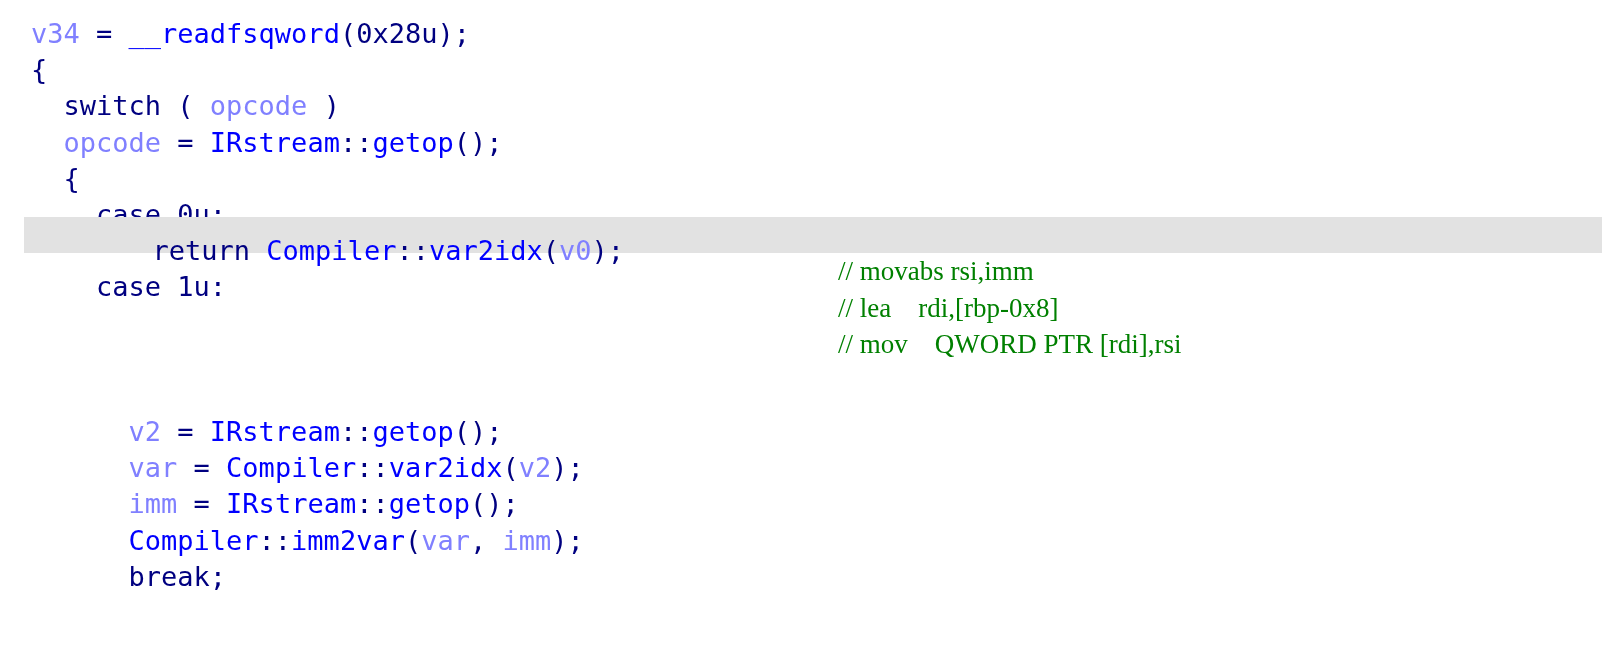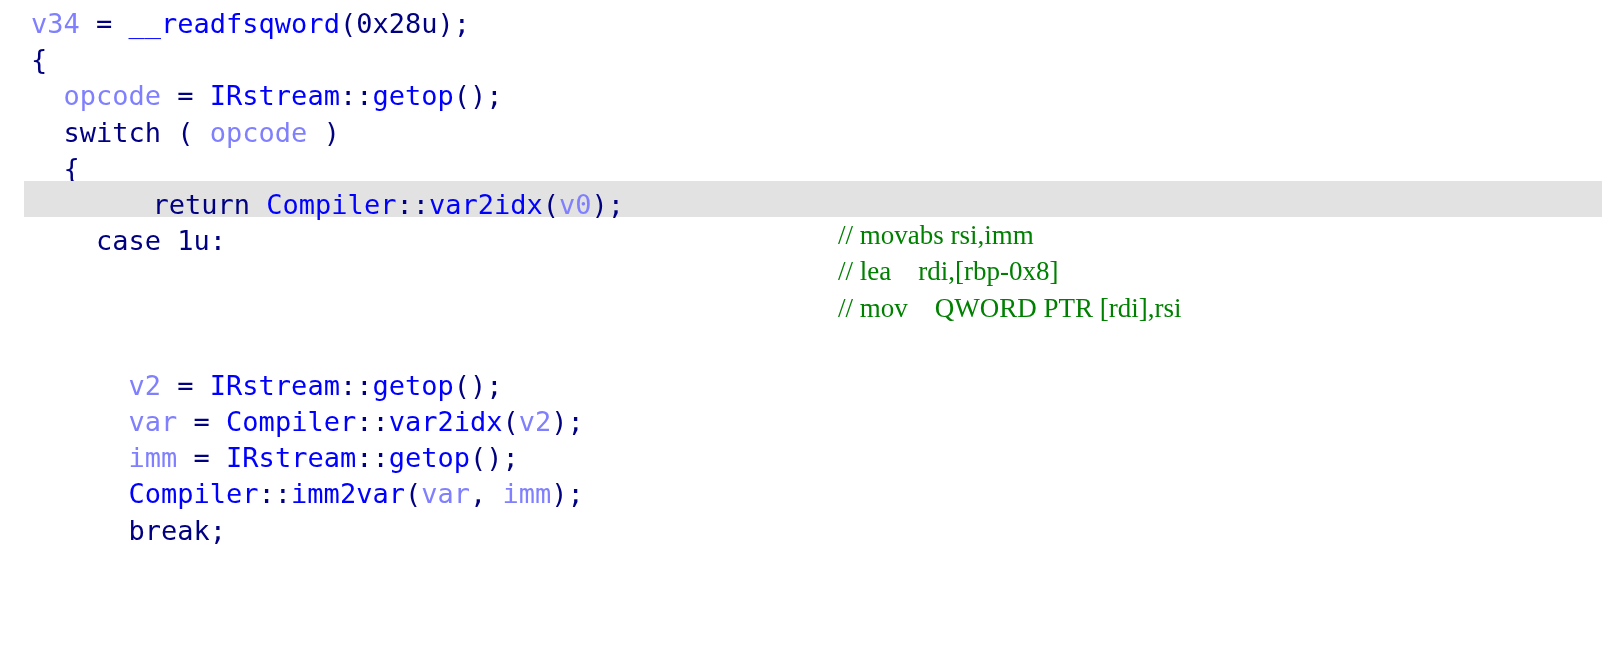--- a/index.html
+++ b/index.html
@@ -27,21 +27,21 @@
     font-family: "DejaVu Sans Mono", "Liberation Mono", monospace;
     letter-spacing: 0px;
   }
   .code-line.highlighted {
     background: #e2e2e2;
     margin-left: 24px;
   }
   .line-main {
     position: absolute;
     left: 31px;
-    top: 6px;
+    top: 16px;
     white-space: pre;
   }
   .line-comment {
     position: absolute;
     left: 838px;
     top: 0;
     white-space: pre;
     color: #008000;
     font-family: Liberation Serif, serif;
   }
@@ -54,23 +54,24 @@
   .t-func    { color: #0000ff; }
   .t-class   { color: #0000ff; }
 </style>
 </head>
 <body>
 
 <div id="pseudocode-view">
   <div id="code-lines">
       <div class="code-line"><span class="line-main"><span class="t-var">v34</span><span class="t-punct"> = </span><span class="t-func">__readfsqword</span><span class="t-punct">(</span><span class="t-num">0x28u</span><span class="t-punct">);</span></span></div>
       <div class="code-line"><span class="line-main"><span class="t-punct">{</span></span></div>
+      <div class="code-line"><span class="line-main"><span class="t-plain">  </span><span class="t-kw">switch ( </span><span class="t-var">opcode</span><span class="t-punct"> )</span></span></div>
       <div class="code-line"><span class="line-main"><span class="t-plain">  </span><span class="t-var">opcode</span><span class="t-punct"> = </span><span class="t-class">IRstream</span><span class="t-punct">::</span><span class="t-func">getop</span><span class="t-punct">();</span></span></div>
-      <div class="code-line"><span class="line-main"><span class="t-plain">  </span><span class="t-kw">switch ( </span><span class="t-var">opcode</span><span class="t-punct"> )</span></span></div>
       <div class="code-line"><span class="line-main"><span class="t-punct">  {</span></span></div>
+      <div class="code-line"><span class="line-main"><span class="t-plain">    </span><span class="t-kw">case </span><span class="t-num">0u</span><span class="t-punct">:</span></span></div>
       <div class="code-line highlighted"><span class="line-main"><span class="t-plain">      </span><span class="t-kw">return </span><span class="t-class">Compiler</span><span class="t-punct">::</span><span class="t-func">var2idx</span><span class="t-punct">(</span><span class="t-var">v0</span><span class="t-punct">);</span></span></div>
       <div class="code-line"><span class="line-main"><span class="t-plain">    </span><span class="t-kw">case </span><span class="t-num">1u</span><span class="t-punct">:</span></span><span class="line-comment">// movabs rsi,imm</span></div>
       <div class="code-line"><span class="line-comment">// lea    rdi,[rbp-0x8]</span></div>
       <div class="code-line"><span class="line-comment">// mov    QWORD PTR [rdi],rsi</span></div>
       <div class="code-line"></div>
       <div class="code-line"><span class="line-main"><span class="t-plain">      </span><span class="t-var">v2</span><span class="t-punct"> = </span><span class="t-class">IRstream</span><span class="t-punct">::</span><span class="t-func">getop</span><span class="t-punct">();</span></span></div>
       <div class="code-line"><span class="line-main"><span class="t-plain">      </span><span class="t-var">var</span><span class="t-punct"> = </span><span class="t-class">Compiler</span><span class="t-punct">::</span><span class="t-func">var2idx</span><span class="t-punct">(</span><span class="t-var">v2</span><span class="t-punct">);</span></span></div>
       <div class="code-line"><span class="line-main"><span class="t-plain">      </span><span class="t-var">imm</span><span class="t-punct"> = </span><span class="t-class">IRstream</span><span class="t-punct">::</span><span class="t-func">getop</span><span class="t-punct">();</span></span></div>
       <div class="code-line"><span class="line-main"><span class="t-plain">      </span><span class="t-class">Compiler</span><span class="t-punct">::</span><span class="t-func">imm2var</span><span class="t-punct">(</span><span class="t-var">var</span><span class="t-punct">, </span><span class="t-var">imm</span><span class="t-punct">);</span></span></div>
       <div class="code-line"><span class="line-main"><span class="t-plain">      </span><span class="t-kw">break</span><span class="t-punct">;</span></span></div>

